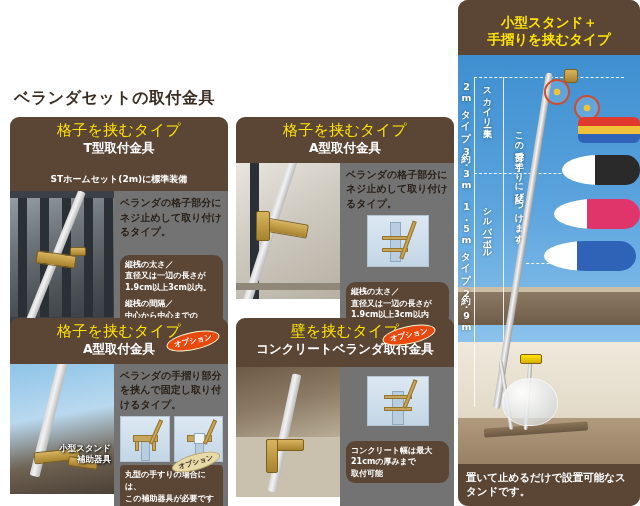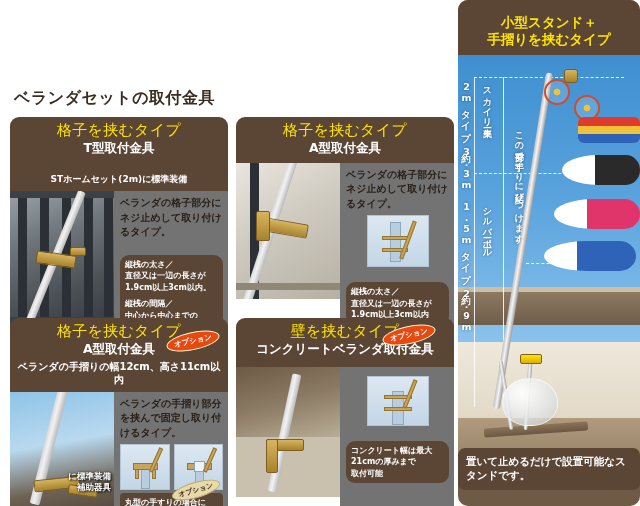--- a/index.html
+++ b/index.html
@@ -215,23 +215,23 @@
     text-orientation: upright;
     color:#ffffff; font-weight:bold;
     text-shadow: 0 0 3px rgba(0,0,0,.45);
     letter-spacing: 0px;
     line-height: 1.05;
   }
   .vtext.small { font-size: 9.5px; }
   .vtext.tiny  { font-size: 9px; }
 
   .right-foot {
-    position:absolute; left:0; right:0; bottom:16px;
+    position:absolute; left:0; right:0; bottom:0;
     background: #5b4636; padding: 6px 8px 7px;
-    color:#ffffff; font-size:10.5px; font-weight:bold; line-height:1.4;border-radius:7px;
+    color:#ffffff; font-size:10.5px; font-weight:bold; line-height:1.4;
   }
 </style>
 </head>
 <body>
 
 <div class="page">
 
   <div class="left-section">
 
     <div class="main-title">ベランダセットの取付金具</div>
@@ -297,28 +297,27 @@
           </div>
         </div>
       </div>
     </div>
 
     <div class="card card-t">
       <div class="card-head">
         <div class="head-type">格子を挟むタイプ</div>
         <div class="opt-badge">オプション</div>
         <div class="head-model">A型取付金具</div>
-        <div class="head-sub">ベランダの手摺りの幅12cm、高さ11cm以内</div>
       </div>
       <div class="card-body">
         <div class="photo photo-t">
           <div class="pole" style="width:10px;height:120px;left:34px;top:-6px;transform:rotate(14deg);"></div>
           <div class="clamp" style="width:46px;height:12px;left:24px;top:86px;transform:rotate(-6deg);"></div>
           <div class="clamp" style="width:30px;height:10px;left:58px;top:94px;transform:rotate(8deg);"></div>
-          <div class="photo-label" style="white-space:pre-line;">に標準装備
+          <div class="photo-label" style="white-space:pre-line;">小型スタンド
 補助器具</div>
         </div>
         <div class="text-col">
           <div class="desc">ベランダの手摺り部分を挟んで固定し取り付けるタイプ。</div>
           <div class="mini-row" style="position:relative;">
             <div class="mini" style="width:50px;height:46px;">
               <div class="mini-post" style="left:20px;top:24px;width:9px;height:20px;"></div>
               <div class="mini-bar" style="left:12px;top:18px;width:25px;height:7px;"></div>
               <div class="mini-bar" style="left:14px;top:24px;width:4px;height:10px;"></div>
               <div class="mini-bar" style="left:31px;top:24px;width:4px;height:10px;"></div>

